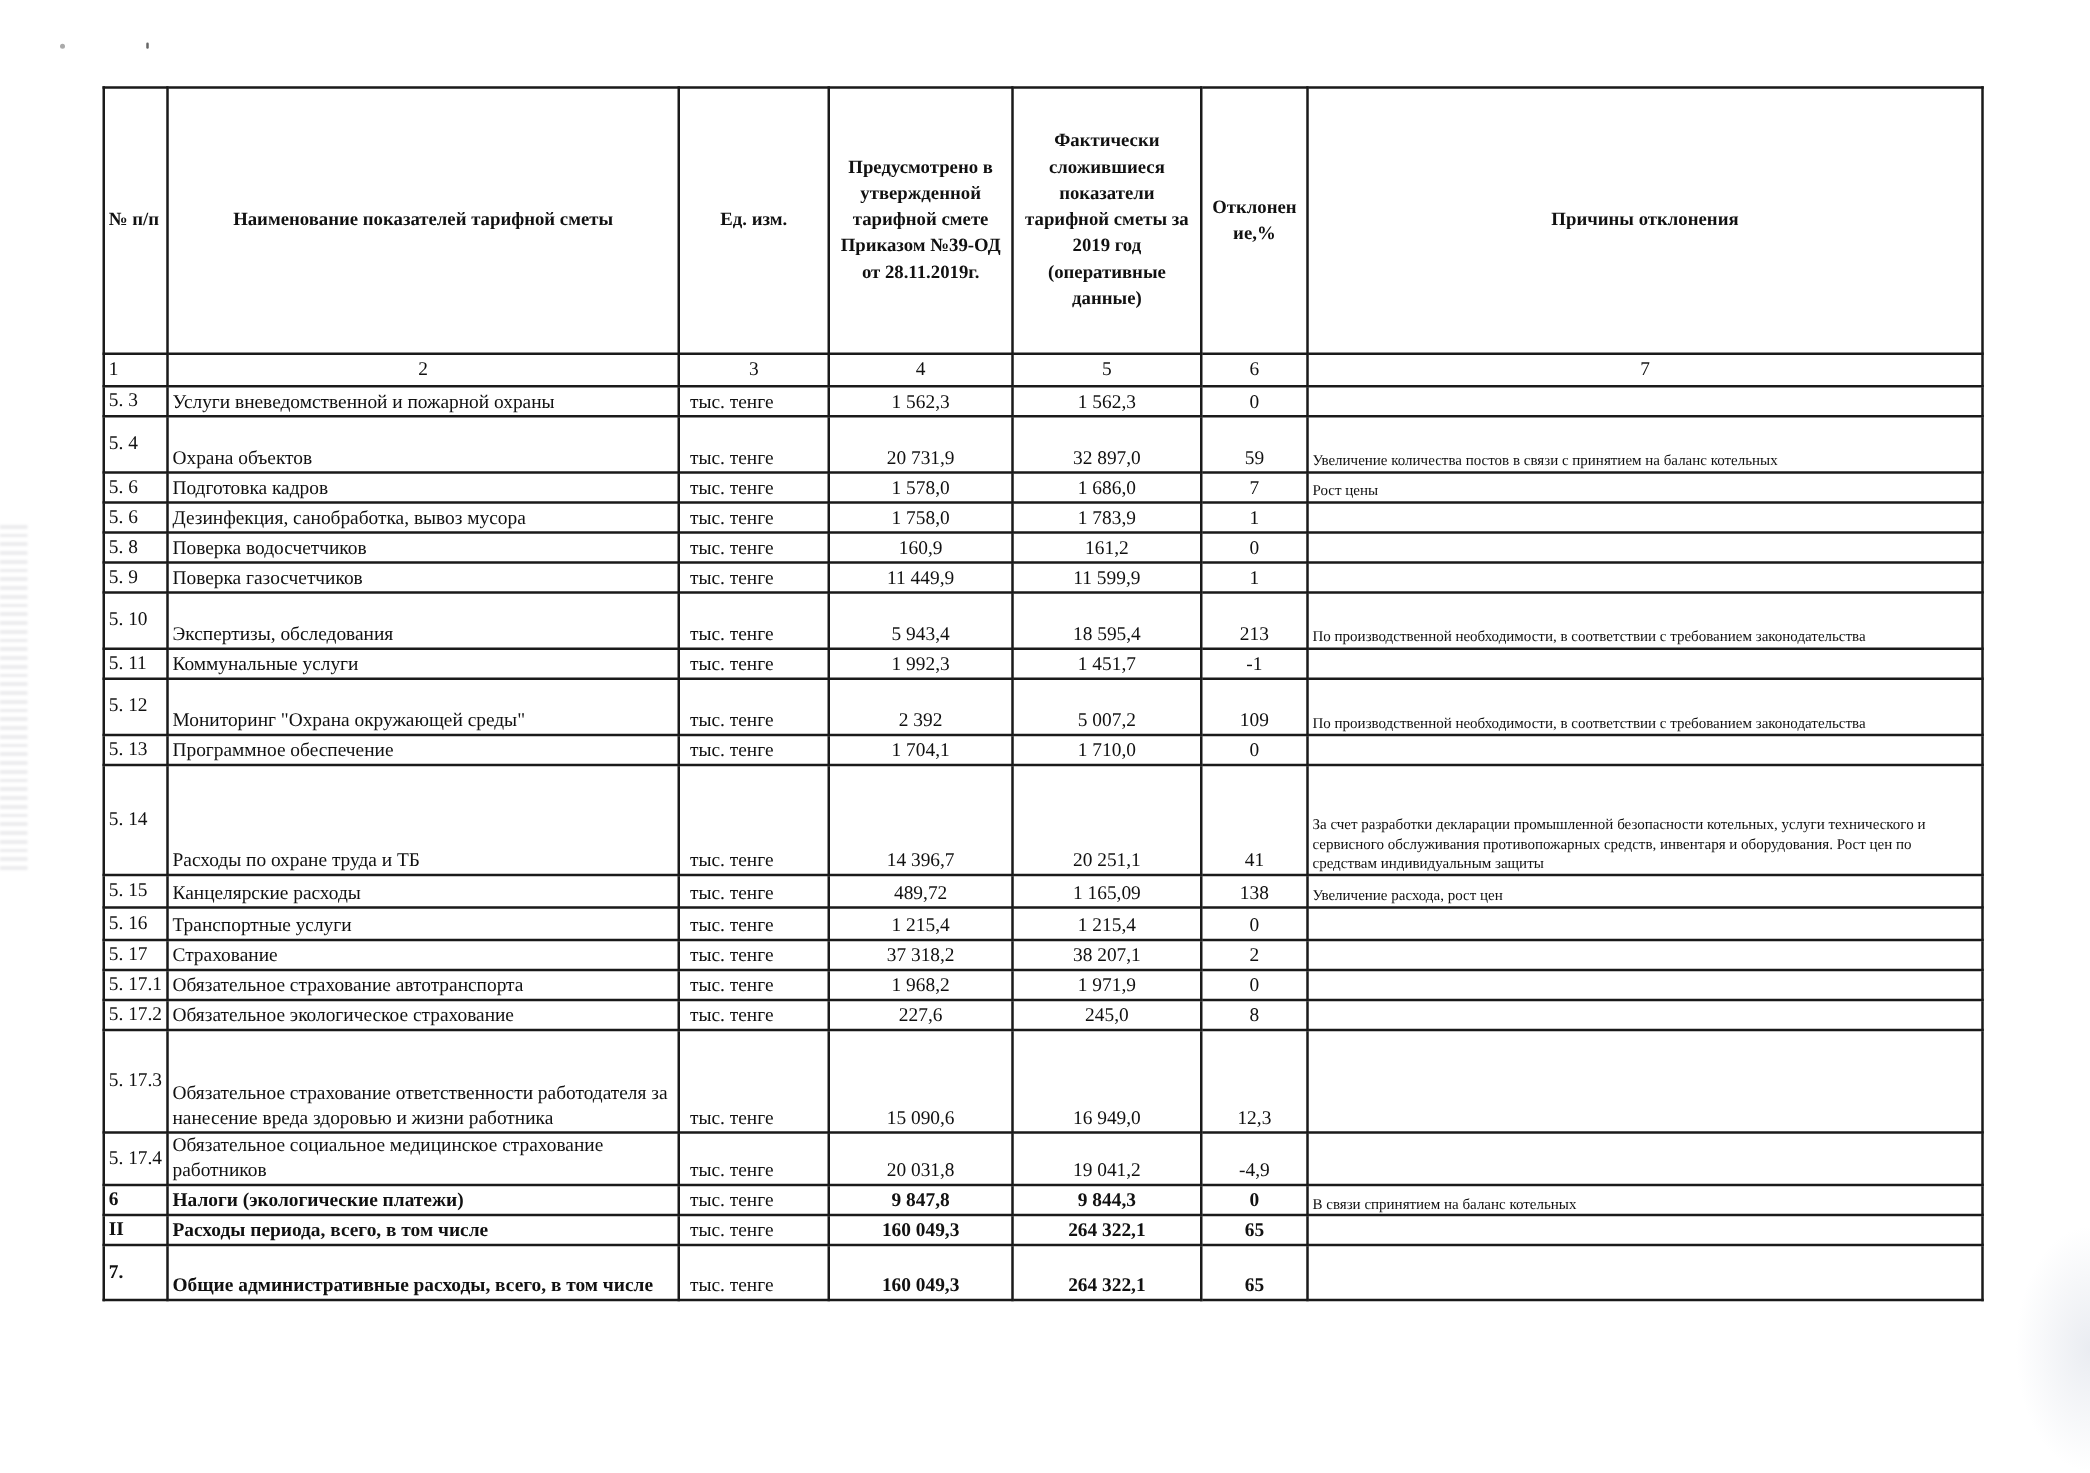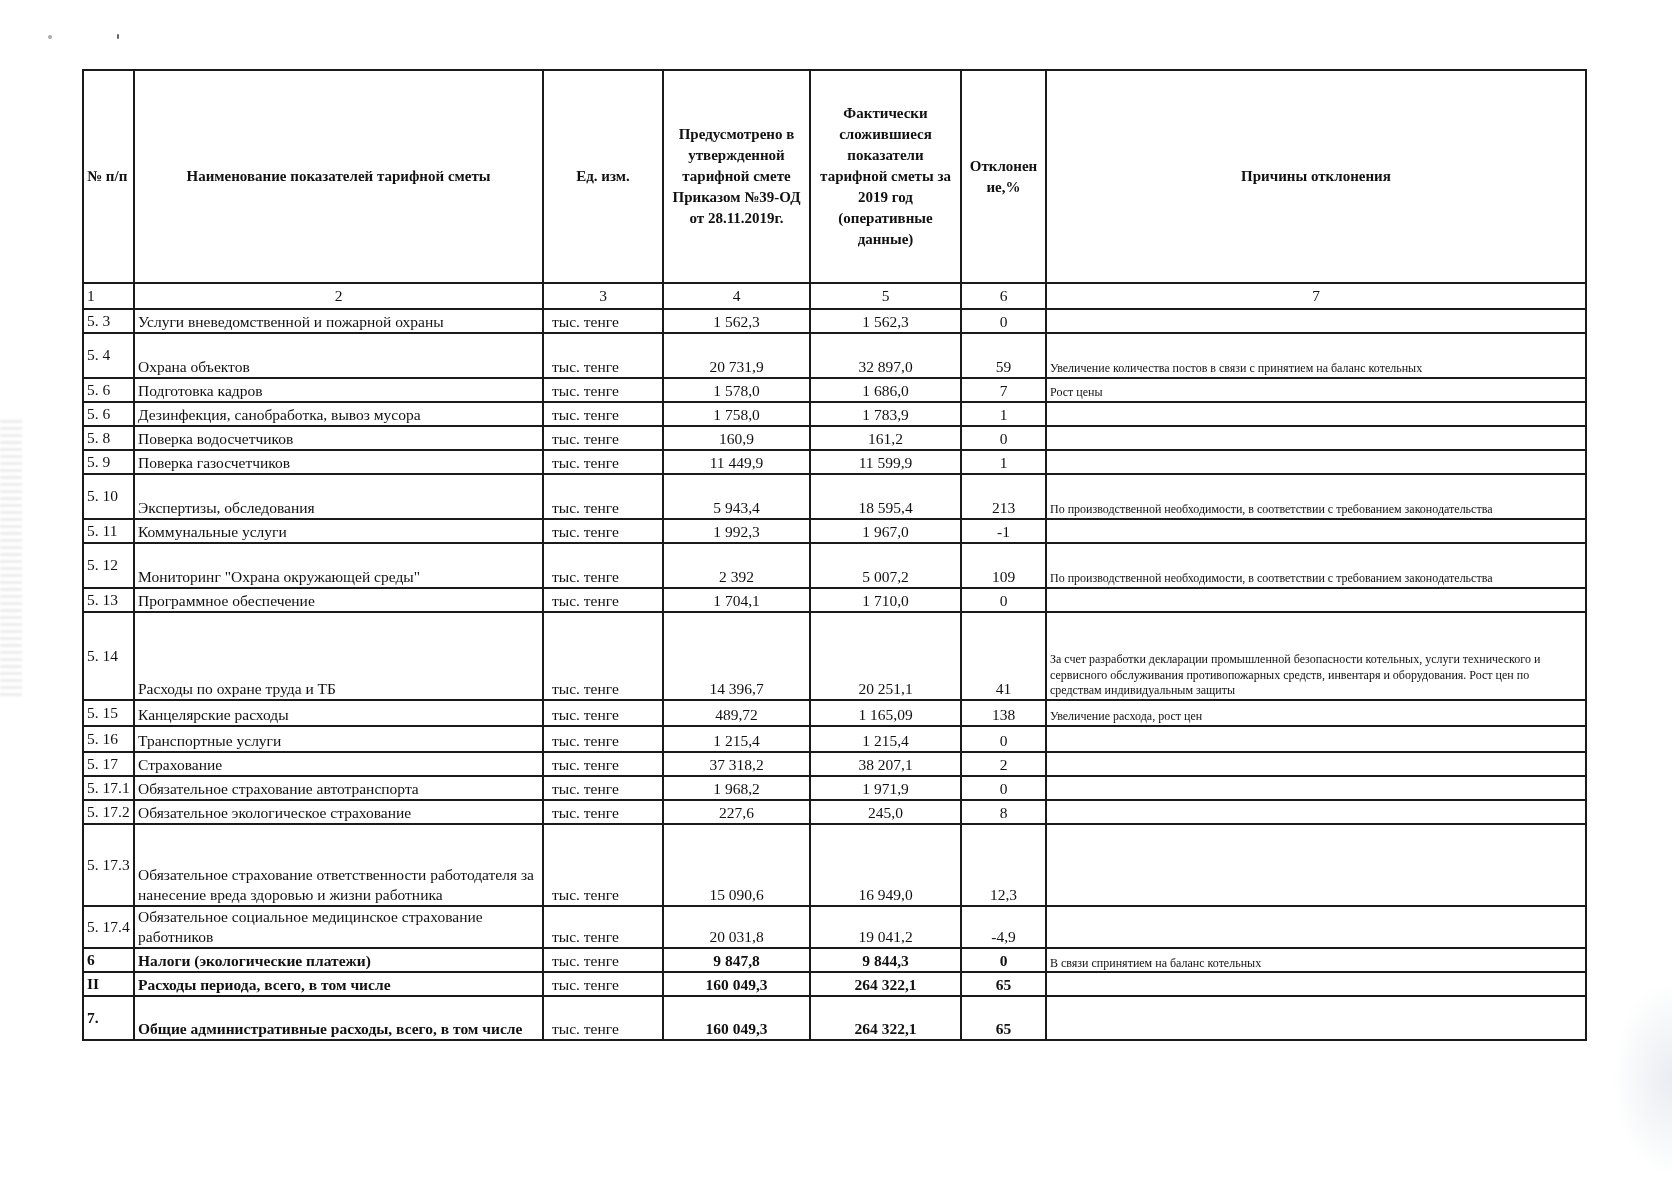--- a/index.html
+++ b/index.html
@@ -176,21 +176,21 @@
         <td class="c-plan">5 943,4</td>
         <td class="c-fact">18 595,4</td>
         <td class="c-dev">213</td>
         <td class="c-reason">По производственной необходимости, в соответствии с требованием законодательства</td>
       </tr>
       <tr style="height: 24px; margin-top: 40px;">
         <td class="c-num">5. 11</td>
         <td class="c-name">Коммунальные услуги</td>
         <td class="c-unit">тыс. тенге</td>
         <td class="c-plan">1 992,3</td>
-        <td class="c-fact">1 967,0</td>
+        <td class="c-fact">1 451,7</td>
         <td class="c-dev">-1</td>
         <td class="c-reason"></td>
       </tr>
       <tr style="height: 45px;">
         <td class="c-num">5. 12</td>
         <td class="c-name">Мониторинг "Охрана окружающей среды"</td>
         <td class="c-unit">тыс. тенге</td>
         <td class="c-plan">2 392</td>
         <td class="c-fact">5 007,2</td>
         <td class="c-dev">109</td>

